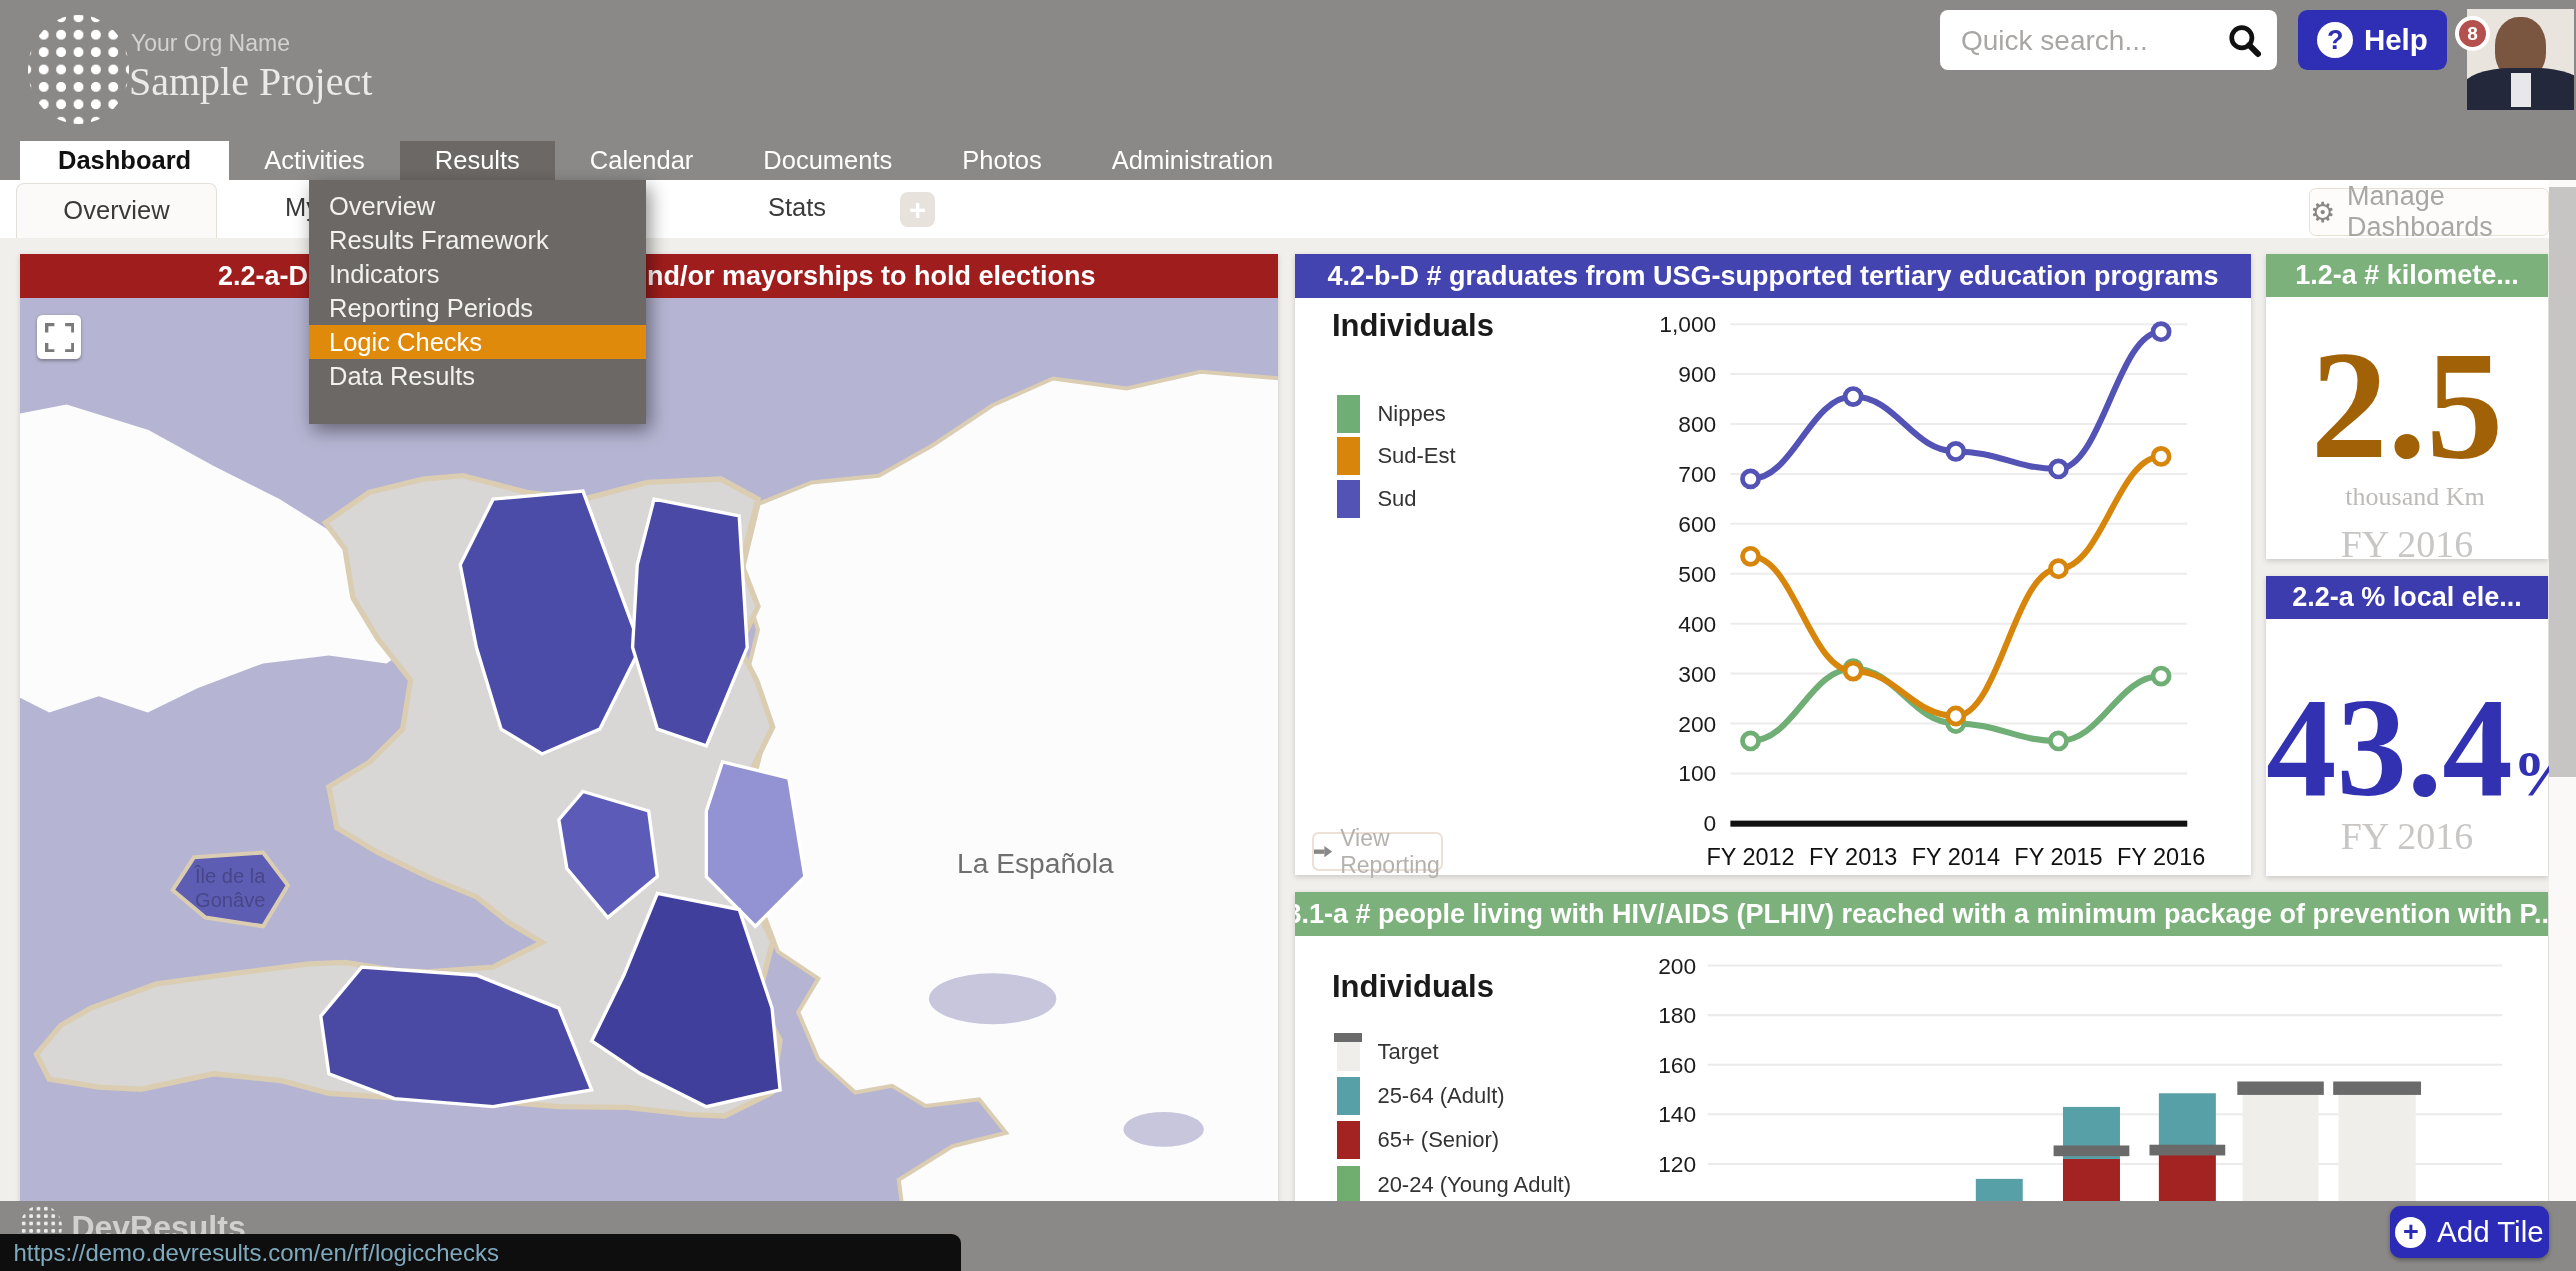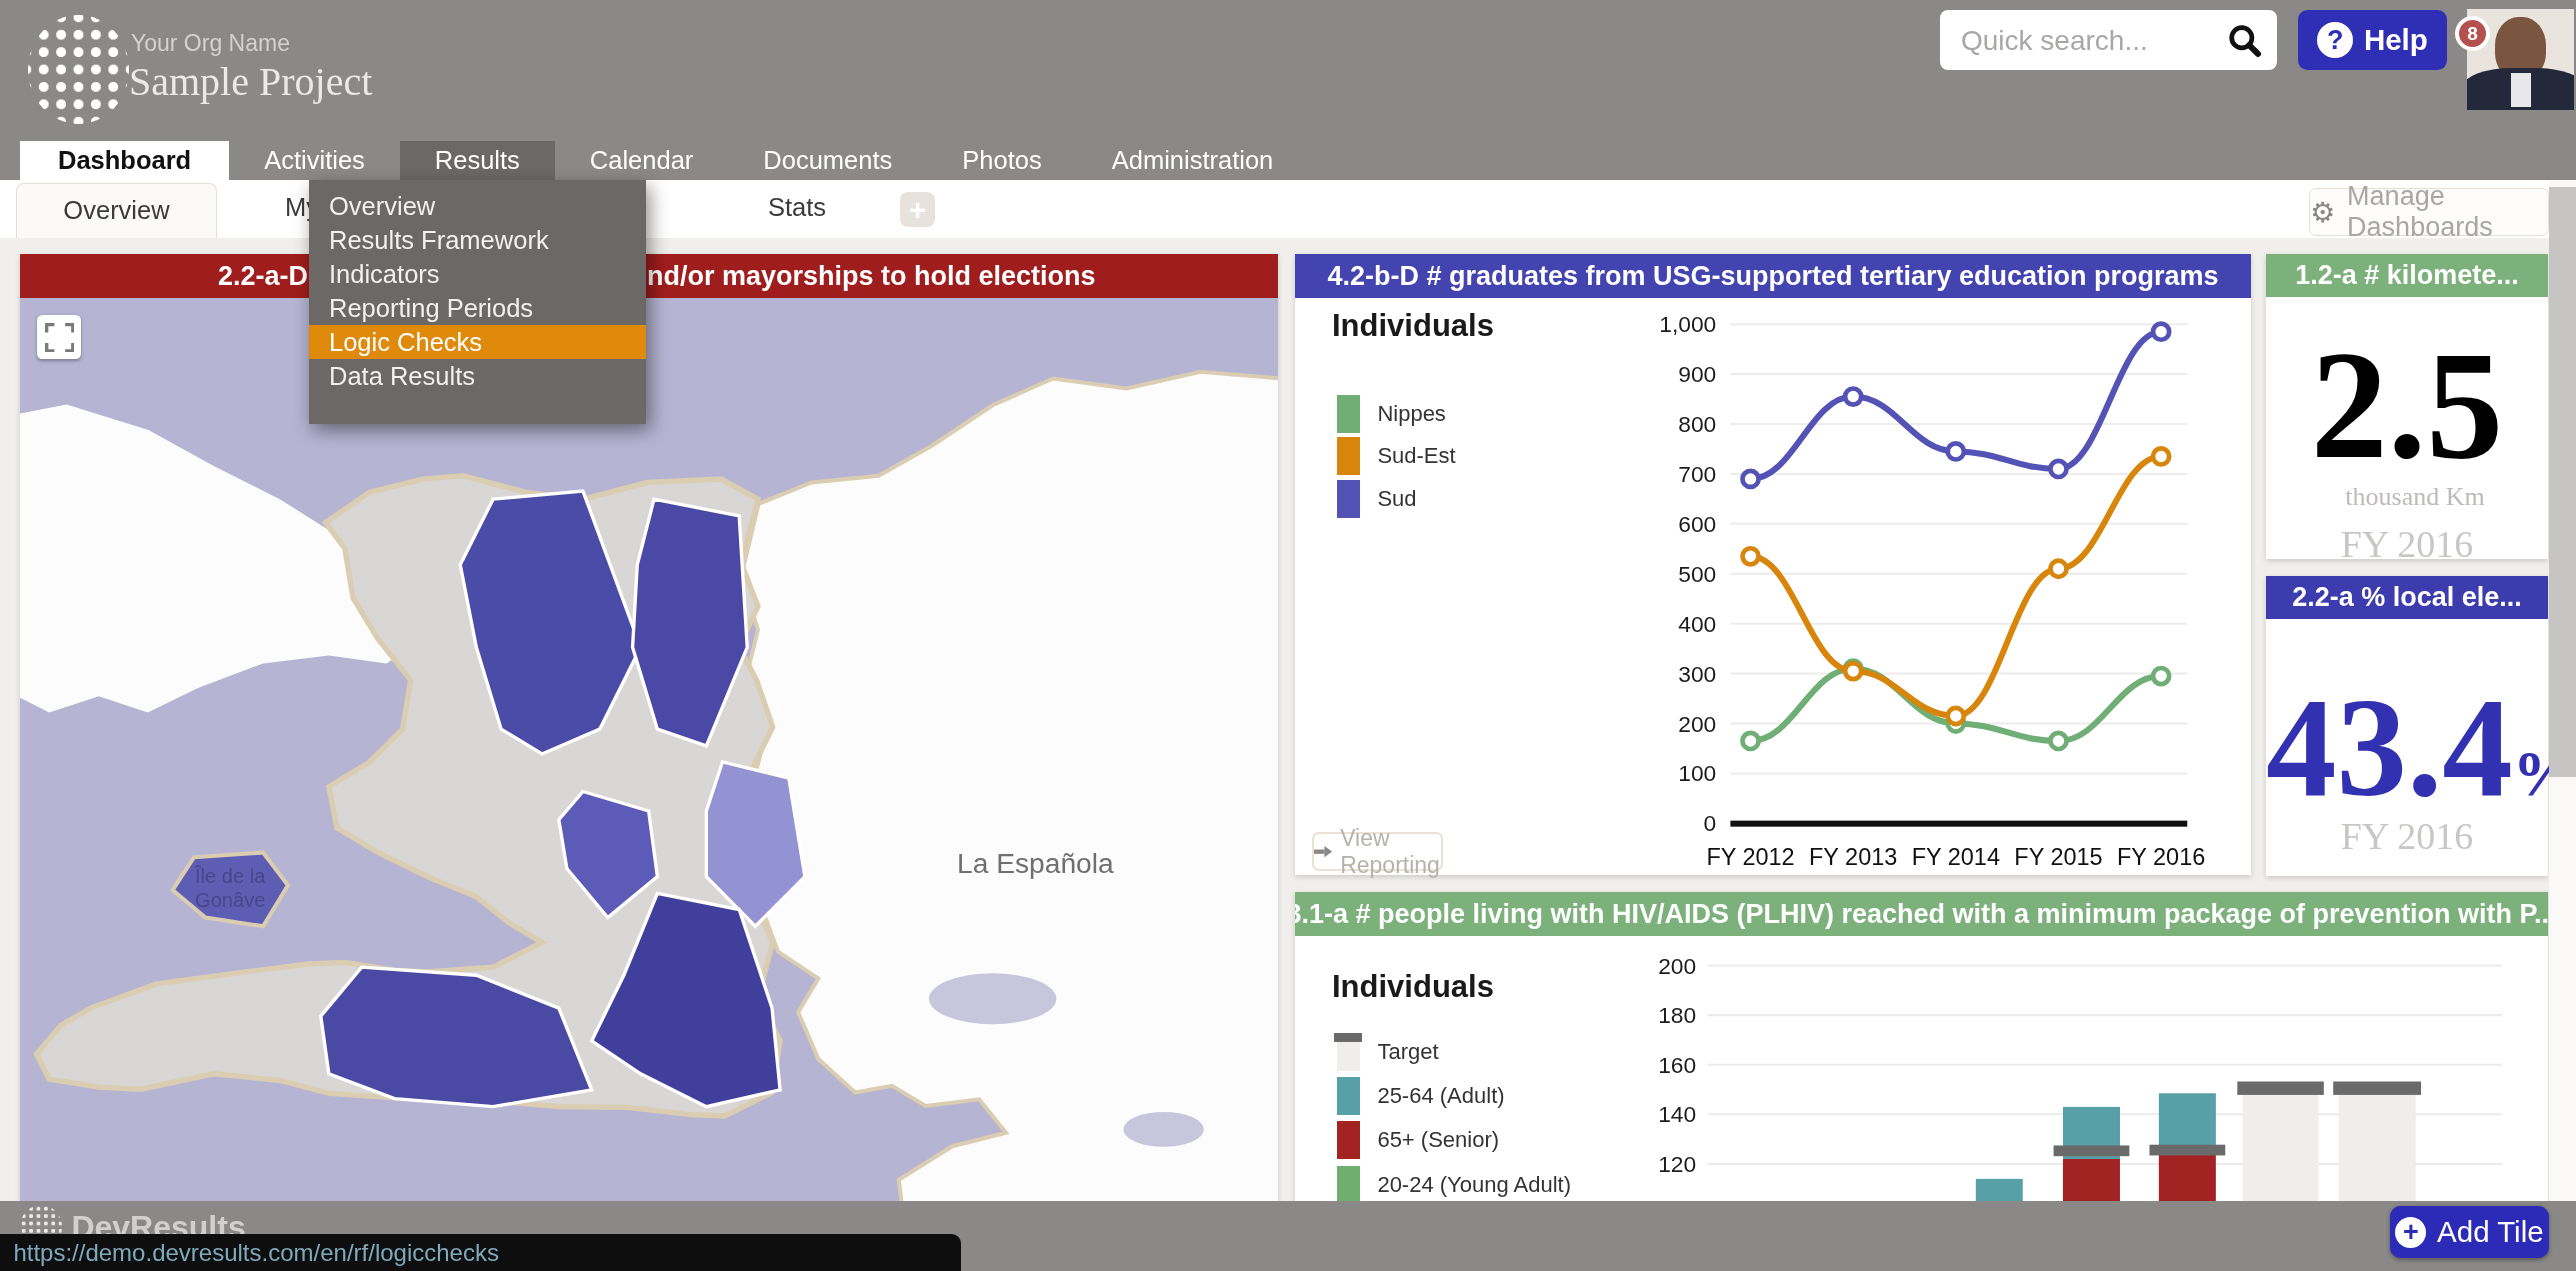--- a/index.html
+++ b/index.html
@@ -66,21 +66,21 @@
   .tick{font-size:34px;fill:#1c1c1c;font-family:"Liberation Sans",sans-serif;}
   .xlab{font-size:35px;fill:#111;font-family:"Liberation Sans",sans-serif;}
   #view-indicator{position:absolute;left:17px;top:578px;width:131px;height:39px;border:2px solid #ece1d4;border-radius:6.7px;display:flex;align-items:center;justify-content:center;gap:8px;font-size:23px;color:#b5b2ae;cursor:pointer;box-sizing:border-box;background:#fff;}
 
   .num-tile{left:2266px;width:282px;}
   #num1{top:254px;height:305px;}
   #num1-header{background:#7cb17c;height:43px;}
   #num2{top:576px;height:300px;}
   #num2-header{background:#3c3caf;height:43px;}
   .big-number{font-family:"Liberation Serif",serif;font-weight:bold;text-align:center;line-height:1;}
-  #num1-value{position:absolute;left:0;top:74px;width:100%;font-size:154px;color:#000000;}
+  #num1-value{position:absolute;left:0;top:74px;width:100%;font-size:154px;color:#a16207;}
   #num1-unit{position:absolute;left:8px;top:228px;width:100%;text-align:center;font-family:"Liberation Serif",serif;font-size:26px;color:#bdbbb9;}
   #num1-period{position:absolute;left:0;top:268px;width:100%;text-align:center;font-family:"Liberation Serif",serif;font-size:38px;color:#c9c7c5;}
   #num2-value{position:absolute;left:0;top:101px;width:100%;font-size:141px;color:#3131b2;}
   #num2-value .pct{font-size:64px;}
   #num2-period{position:absolute;left:0;top:238px;width:100%;text-align:center;font-family:"Liberation Serif",serif;font-size:38px;color:#c9c7c5;}
 
   #bar-tile{left:1295px;top:892px;width:1253px;height:335px;}
   #bar-header{background:#7cb17c;height:44px;}
   #bar-svg{position:absolute;left:0;top:44px;}
   .target-swatch{position:relative;width:23px;height:38px;flex:0 0 23px;}

